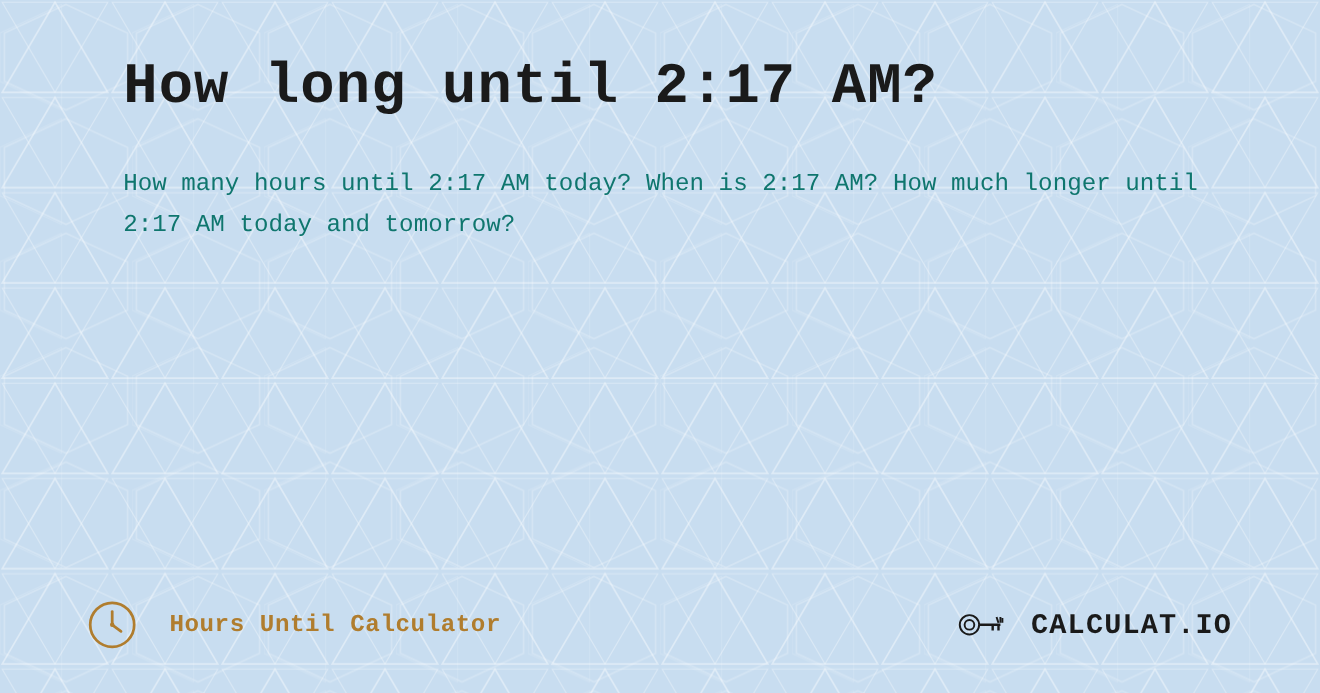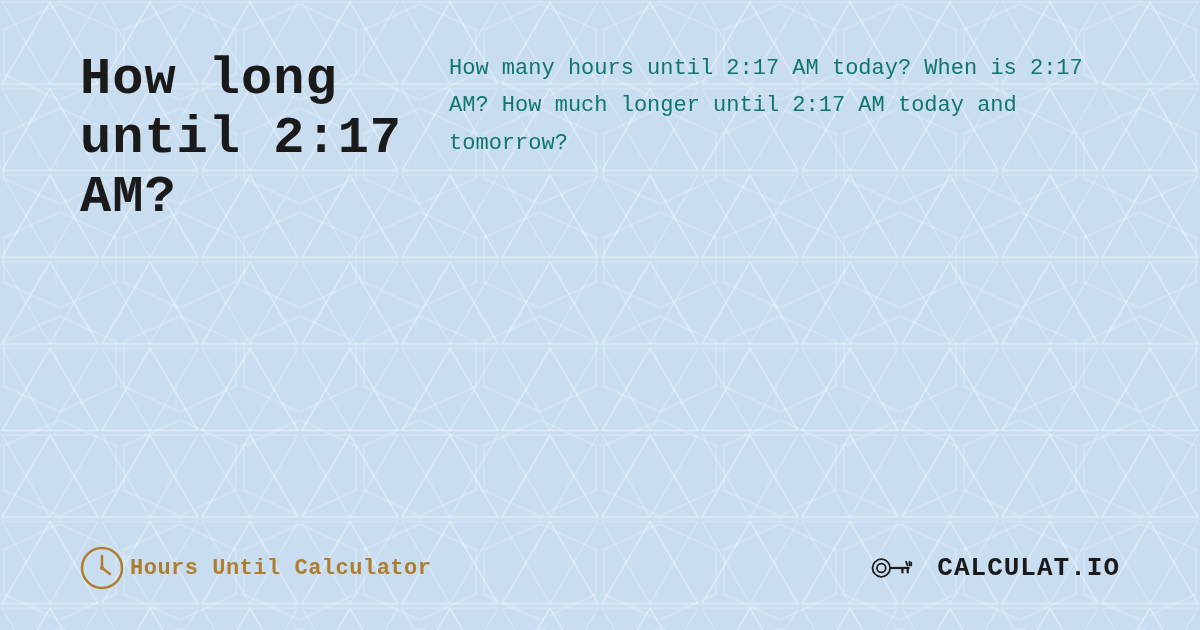--- a/index.html
+++ b/index.html
@@ -16,23 +16,23 @@
     .bg-pattern {
       position: absolute;
       top: 0; left: 0;
       width: 100%; height: 100%;
       z-index: 0;
     }
 
     .content {
       position: relative;
       z-index: 1;
-      padding: 50px 80px 40px 80px;
+      padding: 50px 80px 40px 112px;
       display: flex;
-      flex-direction: row;
+      flex-direction: column;
       height: 100%;
     }
 
     .title {
       font-family: 'Courier New', Courier, monospace;
       font-size: 52px;
       font-weight: 900;
       color: #1a1a1a;
       margin-bottom: 40px;
       letter-spacing: 1px;
@@ -53,21 +53,21 @@
       left: 80px;
       right: 80px;
       display: flex;
       justify-content: space-between;
       align-items: center;
     }
 
     .brand-left {
       display: flex;
       align-items: center;
-      gap: 6px;
+      gap: 30px;
     }
 
     .clock-icon {
       width: 44px;
       height: 44px;
     }
 
     .brand-left-text {
       font-family: 'Courier New', Courier, monospace;
       font-size: 22px;

